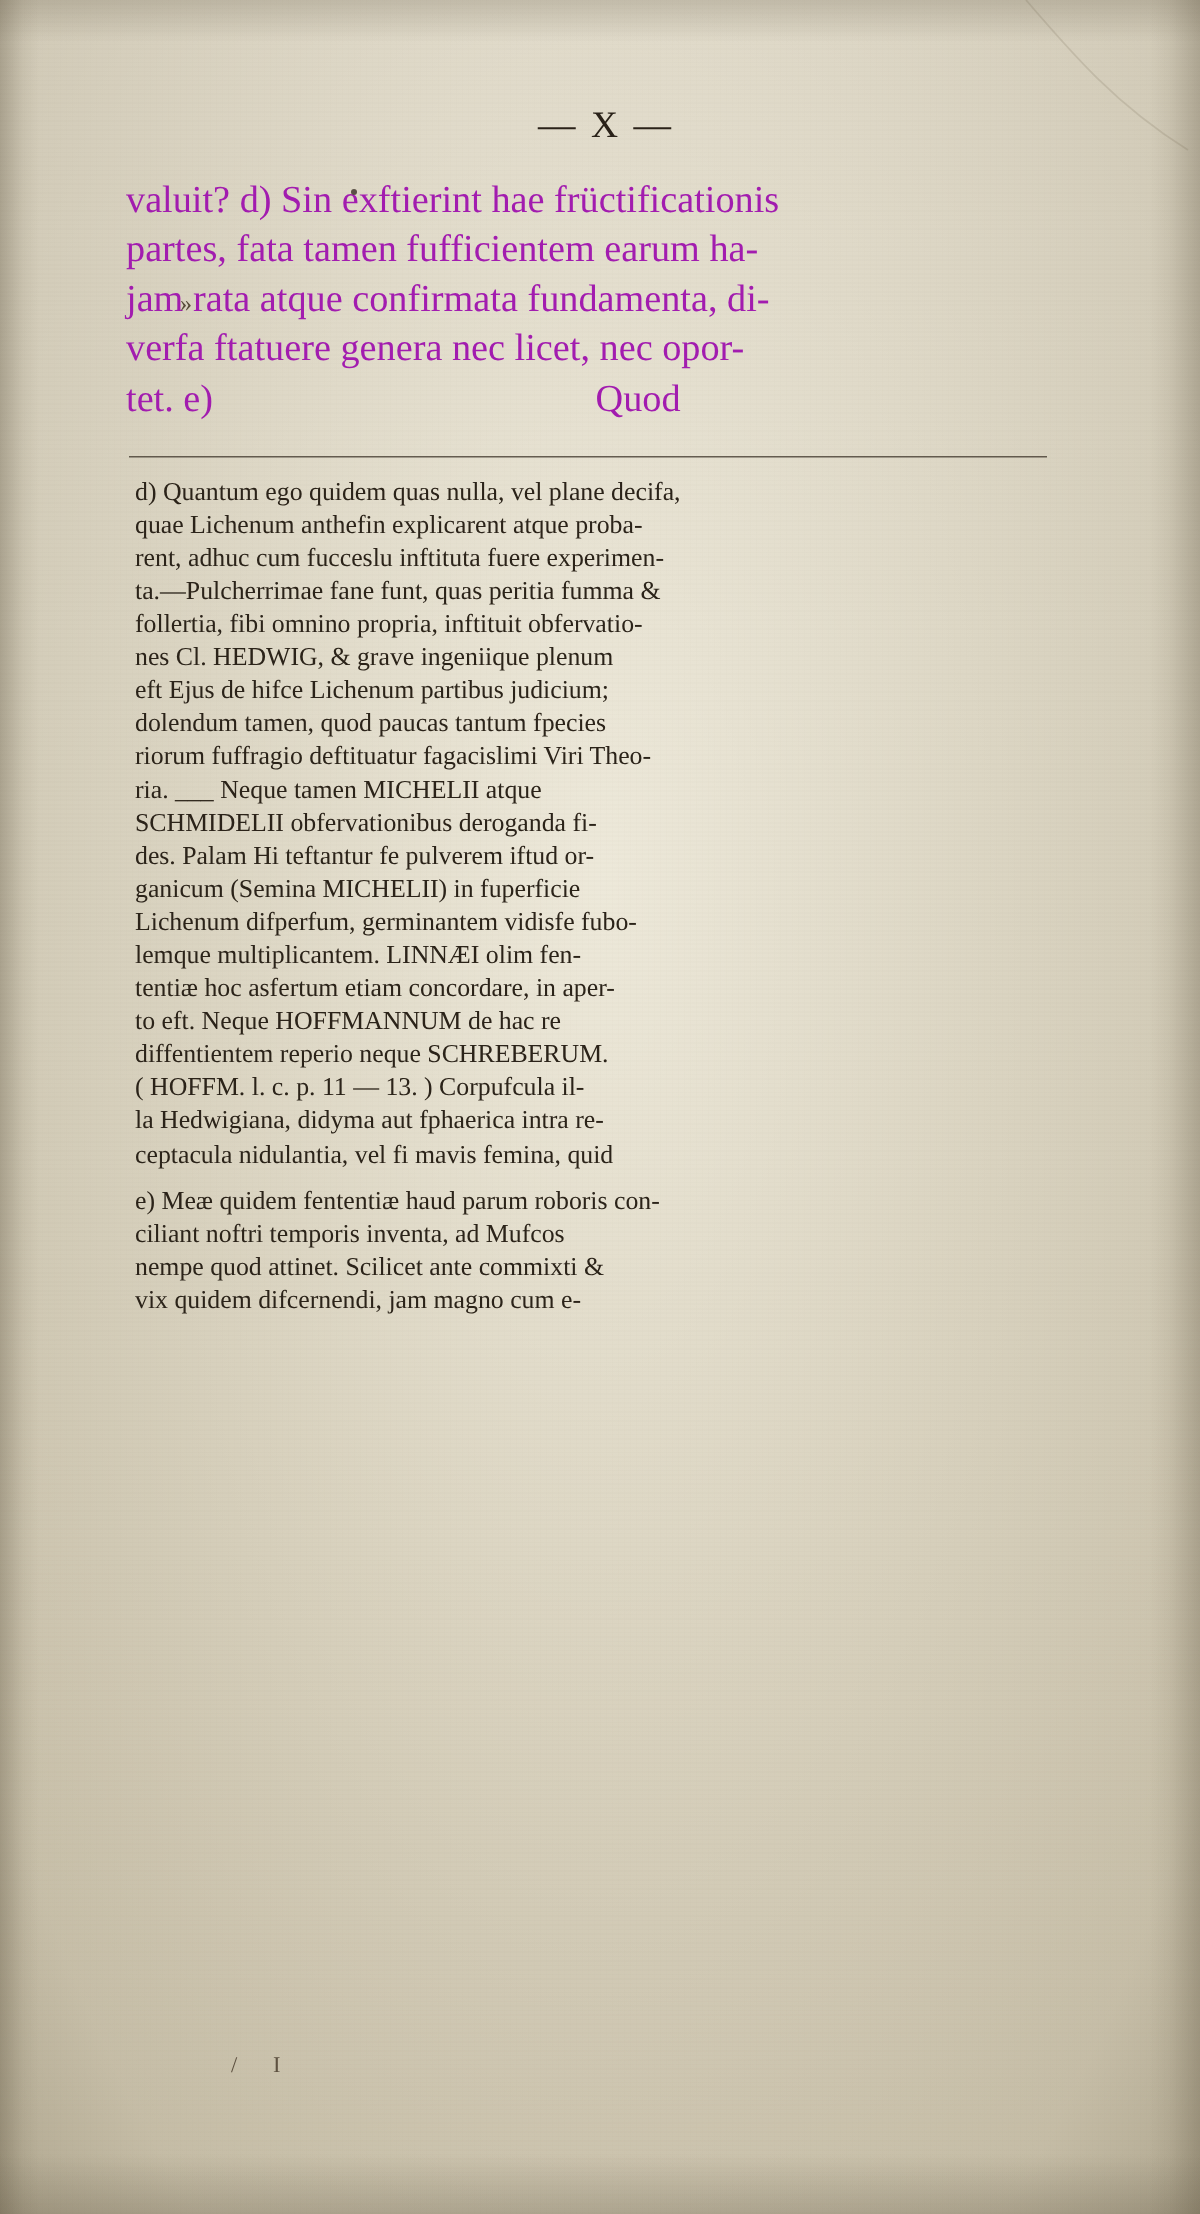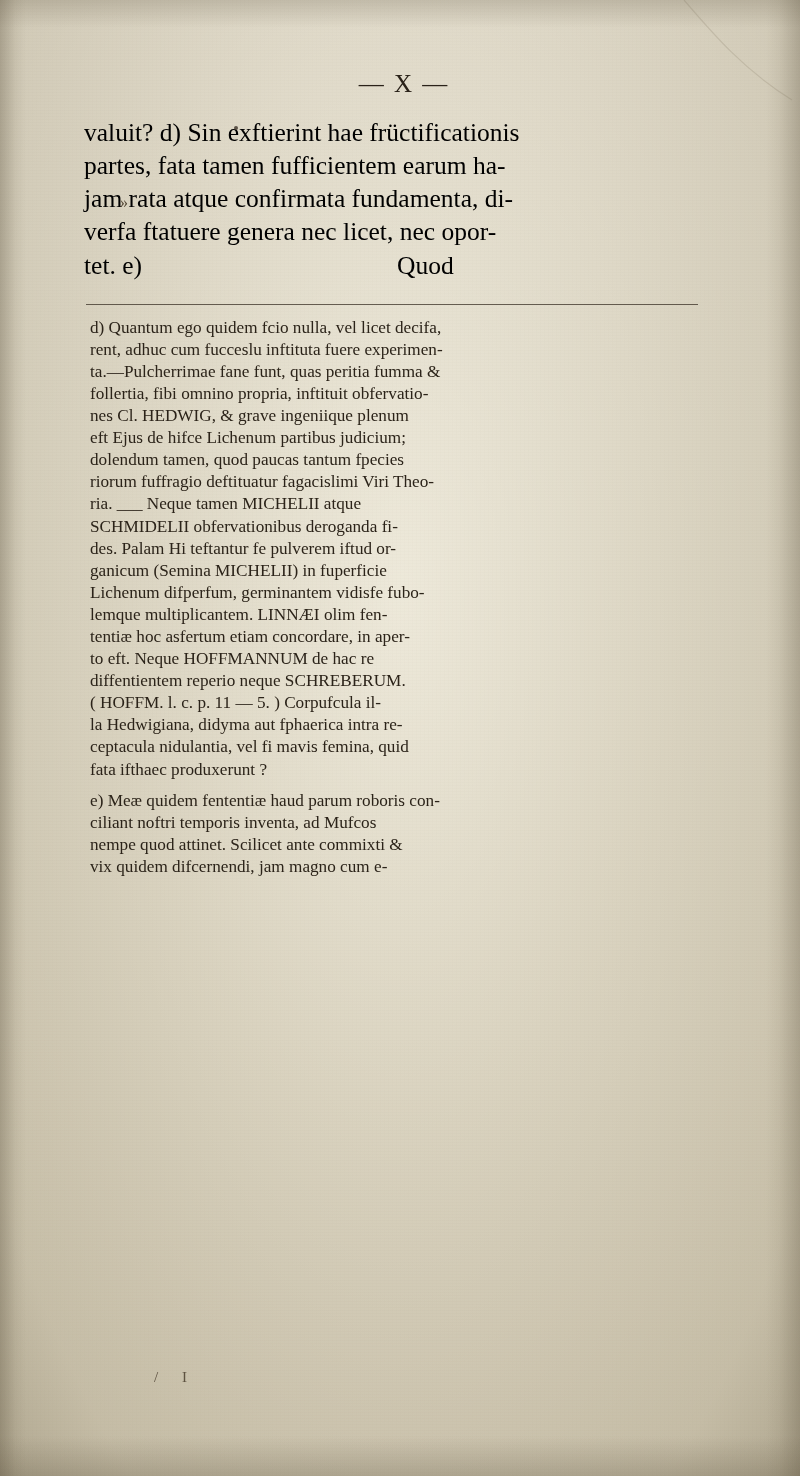--- a/index.html
+++ b/index.html
@@ -74,21 +74,21 @@
     font-size: 25px;
     letter-spacing: 2px;
     margin: 0 0 8px 0;
     color: #2a2219;
   }
 
   .mainbody {
     font-size: 25.5px;
     line-height: 1.30;
     text-align: left;
-    color: #000000;
+    color: #a21caf;
     margin-top: 18px;
   }
   .mainbody p {
     margin: 0;
     text-indent: 0;
   }
   .mainbody .ln { display: block; white-space: pre-wrap; }
 
   .rule {
     width: 612px;
@@ -169,41 +169,41 @@
       <span class="ln">verfa ftatuere genera nec licet, nec opor-</span>
       <span class="ln">tet. e)                                        Quod</span>
     </p>
   </div>
 
   <div class="rule"></div>
 
   <div class="notes">
 
     <div class="note">
-      <span class="ln">d) Quantum ego quidem fcio nulla, vel licet decifa,</span>
+      <span class="ln">d) Quantum ego quidem quas nulla, vel plane decifa,</span>
+      <span class="ln">quae Lichenum anthefin explicarent atque proba-</span>
       <span class="ln">rent, adhuc cum fucceslu inftituta fuere experimen-</span>
       <span class="ln">ta.—Pulcherrimae fane funt, quas peritia fumma &amp;</span>
       <span class="ln">follertia, fibi omnino propria, inftituit obfervatio-</span>
       <span class="ln">nes Cl. HEDWIG, &amp; grave ingeniique plenum</span>
       <span class="ln">eft Ejus de hifce Lichenum partibus judicium;</span>
       <span class="ln">dolendum tamen, quod paucas tantum fpecies</span>
       <span class="ln">riorum fuffragio deftituatur fagacislimi Viri Theo-</span>
       <span class="ln">ria. ___ Neque tamen MICHELII atque</span>
       <span class="ln">SCHMIDELII obfervationibus deroganda fi-</span>
       <span class="ln">des. Palam Hi teftantur fe pulverem iftud or-</span>
       <span class="ln">ganicum (Semina MICHELII) in fuperficie</span>
       <span class="ln">Lichenum difperfum, germinantem vidisfe fubo-</span>
       <span class="ln">lemque multiplicantem. LINNÆI olim fen-</span>
       <span class="ln">tentiæ hoc asfertum etiam concordare, in aper-</span>
       <span class="ln">to eft. Neque HOFFMANNUM de hac re</span>
       <span class="ln">diffentientem reperio neque SCHREBERUM.</span>
-      <span class="ln">( HOFFM. l. c. p. 11 — 5. ) Corpufcula il-</span>
+      <span class="ln">( HOFFM. l. c. p. 11 — 13. ) Corpufcula il-</span>
       <span class="ln">la Hedwigiana, didyma aut fphaerica intra re-</span>
       <span class="ln">ceptacula nidulantia, vel fi mavis femina, quid</span>
-      <span class="ln">fata ifthaec produxerunt ?</span>
     </div>
 
     <div class="note" style="">
       <span class="ln">e) Meæ quidem fententiæ haud parum roboris con-</span>
       <span class="ln">ciliant noftri temporis inventa, ad Mufcos</span>
       <span class="ln">nempe quod attinet. Scilicet ante commixti &amp;</span>
       <span class="ln">vix quidem difcernendi, jam magno cum e-</span>
     </div>
 
   </div>

